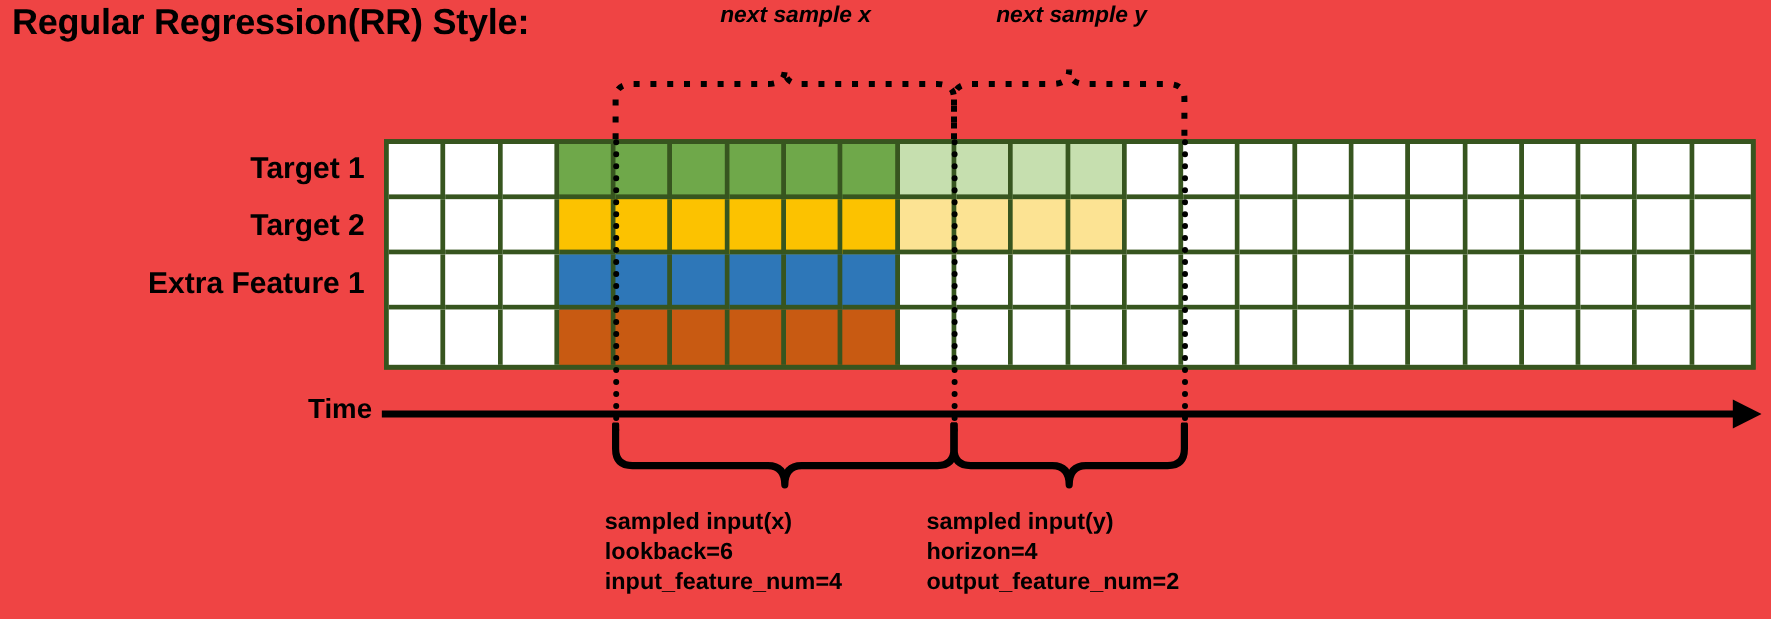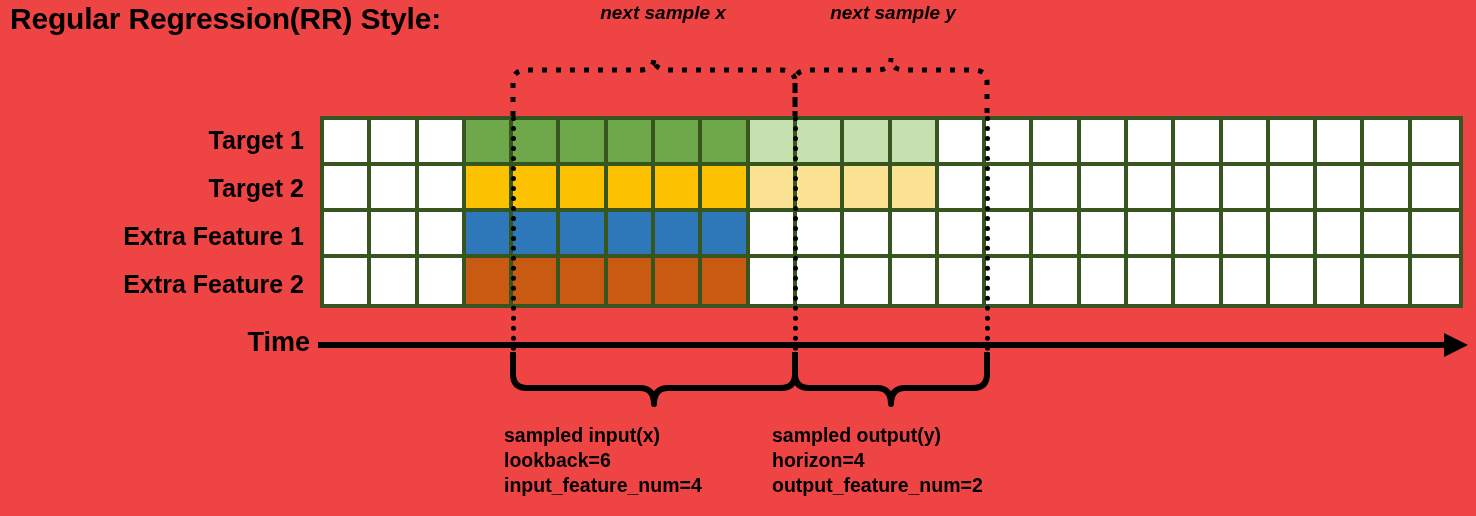--- a/index.html
+++ b/index.html
@@ -118,21 +118,21 @@
     pointer-events: none;
   }
 
   
   #time-label {
     position: absolute;
     left: 150px;
     top: 327px;
     width: 160px;
     text-align: right;
-    font-size: 27px;
+    font-size: 23px;
     font-weight: bold;
     white-space: nowrap;
   }
   #time-arrow {
     position: absolute;
     left: 318px;
     top: 325px;
     width: 1150px;
     height: 40px;
     pointer-events: none;
@@ -175,21 +175,20 @@
 
     <path d="M513,116 L513,82 Q513,70 527,70 L640,70 Q654,70 654,58 Q654,70 668,70 L781,70 Q795,70 795,82 L795,116" fill="none" stroke="#000000" stroke-width="5" stroke-linecap="butt" stroke-dasharray="5,9"></path>
 
     <path d="M795,116 L795,82 Q795,70 809,70 L877,70 Q891,70 891,58 Q891,70 905,70 L973,70 Q987,70 987,82 L987,116" fill="none" stroke="#000000" stroke-width="5" stroke-linecap="butt" stroke-dasharray="5,9"></path>
   </svg>
 
   <div id="row-labels">
     <div class="row-label" style="top:0px;">Target 1</div>
     <div class="row-label" style="top:48px;">Target 2</div>
     <div class="row-label" style="top:96px;">Extra Feature 1</div>
-    <div class="row-label" style="top:144px;">Extra Feature 2</div>
   </div>
 
   <div id="grid">
     <div class="grid-row">
         <div class="cell c-white"></div>
         <div class="cell c-white"></div>
         <div class="cell c-white"></div>
         <div class="cell c-green"></div>
         <div class="cell c-green"></div>
         <div class="cell c-green"></div>
@@ -308,18 +307,18 @@
 
     <path d="M795,2 L795,22 Q795,36 809,36 L877,36 Q891,36 891,52 Q891,36 905,36 L973,36 Q987,36 987,22 L987,2" fill="none" stroke="#000000" stroke-width="6" stroke-linecap="round" stroke-linejoin="round"></path>
   </svg>
 
   <div id="caption-input" class="caption">
     <div>sampled input(x)</div>
     <div>lookback=6</div>
     <div>input_feature_num=4</div>
   </div>
   <div id="caption-output" class="caption">
-    <div>sampled output(y)</div>
+    <div>sampled input(y)</div>
     <div>horizon=4</div>
     <div>output_feature_num=2</div>
   </div>
 
 </div>
 
 </body></html>

